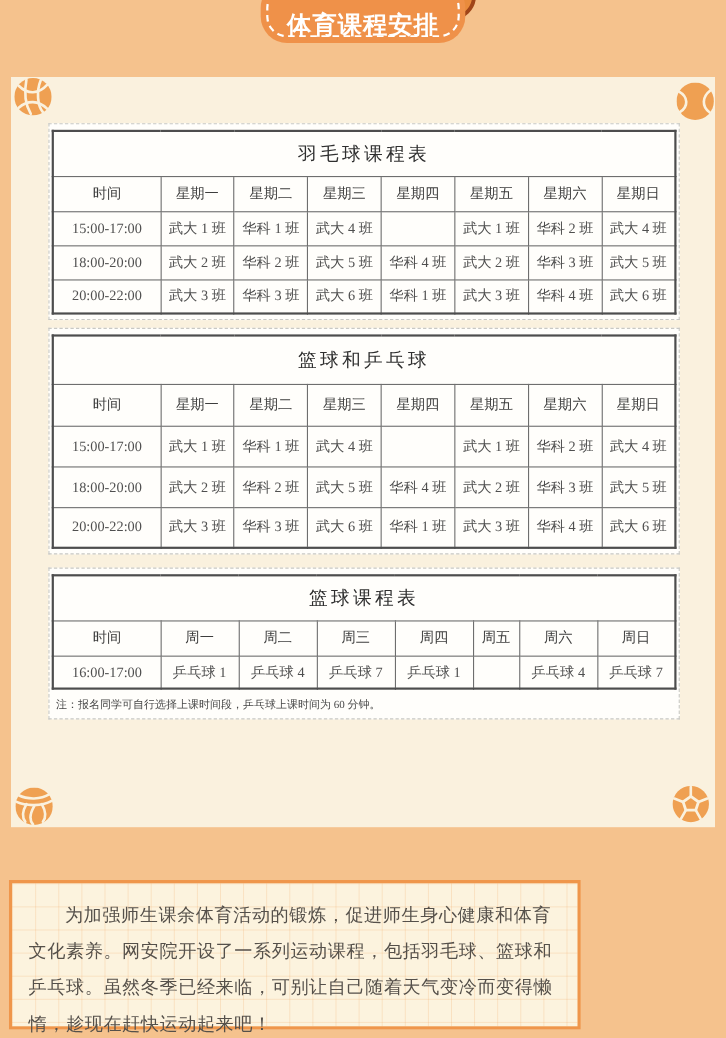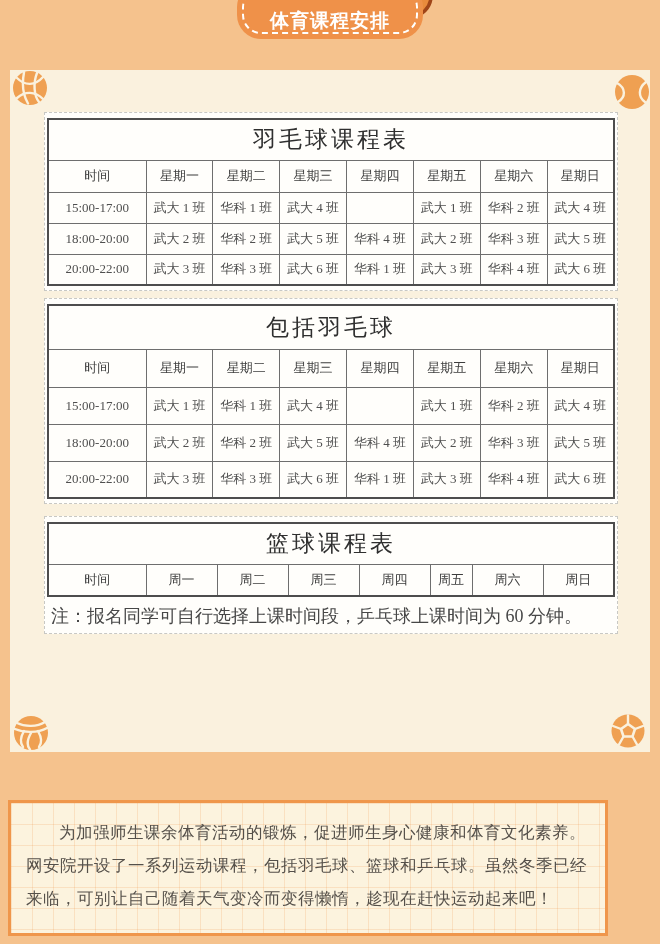--- a/index.html
+++ b/index.html
@@ -16,21 +16,21 @@
   .badge {
     position:absolute; left:50%; top:-17px; transform:translateX(-50%);
     width:186px; height:56px; background:#EF9149; border-radius:24px; z-index:3;
   }
   .badge::after {
     content:""; position:absolute; inset:5px;
     border:2px dashed #ffffff; border-radius:19px;
   }
   .badge span {
     position:absolute; left:0; right:0; top:25px; text-align:center;
-    color:#ffffff; font-weight:bold; font-size:19px; letter-spacing:1px;
+    color:#ffffff; font-weight:bold; font-size:22px; letter-spacing:1px;
   }
 
   
   .panel {
     position:absolute; left:10px; top:70px; width:640px; height:682px;
     background:#FAF1DE;
   }
   .corner-ball { position:absolute; width:34px; height:34px; }
   .ball-tl { left:3px;  top:1px; }
   .ball-tr { right:1px; top:5px; }
@@ -49,41 +49,41 @@
   table.sched {
     width:568px; margin:0 auto; border-collapse:collapse; table-layout:fixed;
     font-family:"Liberation Serif","DejaVu Serif",serif; color:#4a4a4a;
     border:2px solid #4d4d4d;
   }
   table.sched th, table.sched td {
     border:1px solid #6e6e6e; text-align:center; vertical-align:middle;
     overflow:hidden; white-space:nowrap;
   }
   .t-title {
-    font-size:23px; font-weight:400; letter-spacing:3px; color:#2f2f2f;
+    font-size:17px; font-weight:400; letter-spacing:3px; color:#2f2f2f;
     height:41px;
   }
   table.sched th.hcell { font-size:13px; font-weight:400; color:#3d3d3d;margin-left:47px; }
   table.sched td { font-size:13px; color:#4f4f4f; }
   col.c-time { width:98px; }
   .t3 col.c-fri { width:42px; }
 
   .t1 th.hcell { height:32px; } .t1 td { height:31px; }
   .t2 .t-title { height:44px; }
   .t2 th.hcell { height:38px; } .t2 td { height:37px; }
   .t3 th.hcell { height:32px; } .t3 td { height:30px; }
 
   .note {
     font-family:"Liberation Serif","DejaVu Serif",serif;
-    font-size:18px; color:#474747; padding:7px 4px 1px; text-align:left;
+    font-size:10px; color:#474747; padding:7px 4px 1px; text-align:left;
   }
 
   
   .footer {
-    position:absolute; left:8px; top:800px; width:600px; height:136px;
+    position:absolute; left:8px; top:800px; width:520px; height:136px;
     background:#FCF3DE; border:3px solid #EF964B;
     background-image:
       linear-gradient(rgba(238,150,74,0.20) 1px, transparent 1px),
       linear-gradient(90deg, rgba(238,150,74,0.20) 1px, transparent 1px);
     background-size:21px 21px;
   }
   .footer p {
     padding:13px 15px 0; font-size:16.5px; line-height:2.0;
     color:#55504a; text-indent:2em; letter-spacing:0.5px;
   }
@@ -215,21 +215,21 @@
             <col>
             <col>
             <col>
             <col>
             <col>
             <col>
             <col>
           </colgroup>
         <thead>
           <tr>
-              <th class="t-title" colspan="8">包括羽毛球</th>
+              <th class="t-title" colspan="8">篮球和乒乓球</th>
             </tr>
           <tr class="t-headers">
               <th class="hcell">时间</th>
               <th class="hcell">星期一</th>
               <th class="hcell">星期二</th>
               <th class="hcell">星期三</th>
               <th class="hcell">星期四</th>
               <th class="hcell">星期五</th>
               <th class="hcell">星期六</th>
               <th class="hcell">星期日</th>
@@ -291,20 +291,30 @@
               <th class="hcell">周一</th>
               <th class="hcell">周二</th>
               <th class="hcell">周三</th>
               <th class="hcell">周四</th>
               <th class="hcell">周五</th>
               <th class="hcell">周六</th>
               <th class="hcell">周日</th>
             </tr>
         </thead>
         <tbody>
+            <tr>
+              <td>16:00-17:00</td>
+              <td>乒乓球 1</td>
+              <td>乒乓球 4</td>
+              <td>乒乓球 7</td>
+              <td>乒乓球 1</td>
+              <td></td>
+              <td>乒乓球 4</td>
+              <td>乒乓球 7</td>
+            </tr>
           </tbody>
       </table>
       <p class="note">注：报名同学可自行选择上课时间段，乒乓球上课时间为 60 分钟。</p>
     </div>
 
   </div>
 
   <div class="footer">
     <p>为加强师生课余体育活动的锻炼，促进师生身心健康和体育文化素养。网安院开设了一系列运动课程，包括羽毛球、篮球和乒乓球。虽然冬季已经来临，可别让自己随着天气变冷而变得懒惰，趁现在赶快运动起来吧！</p>
   </div>

